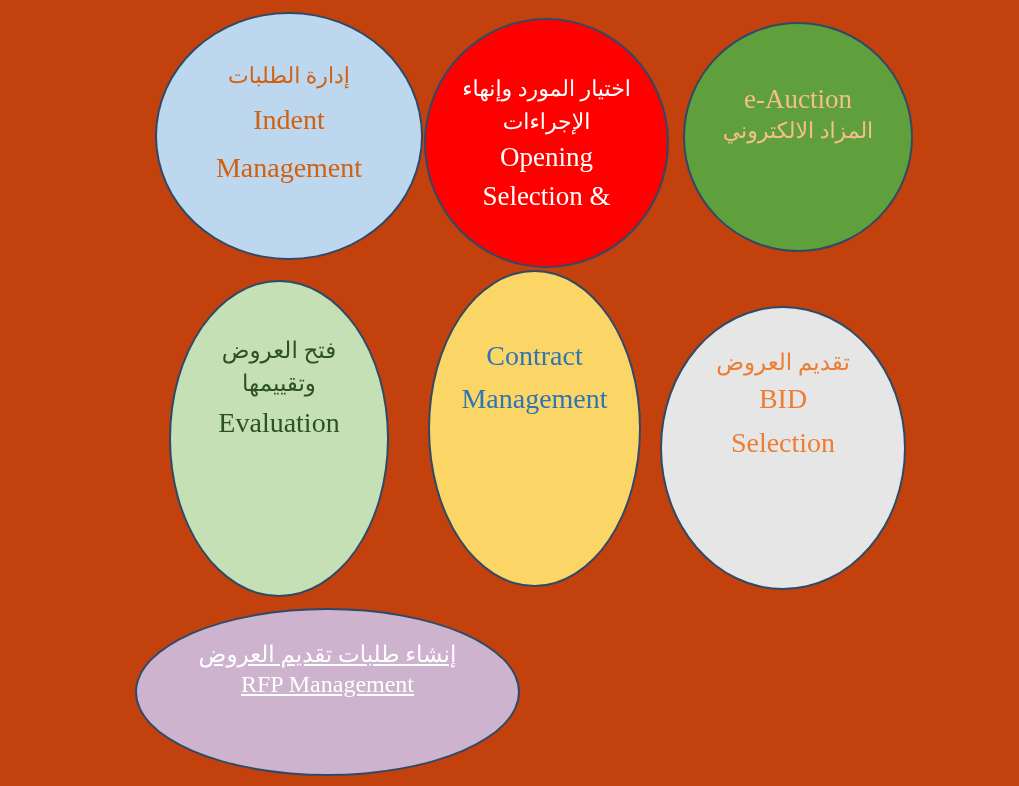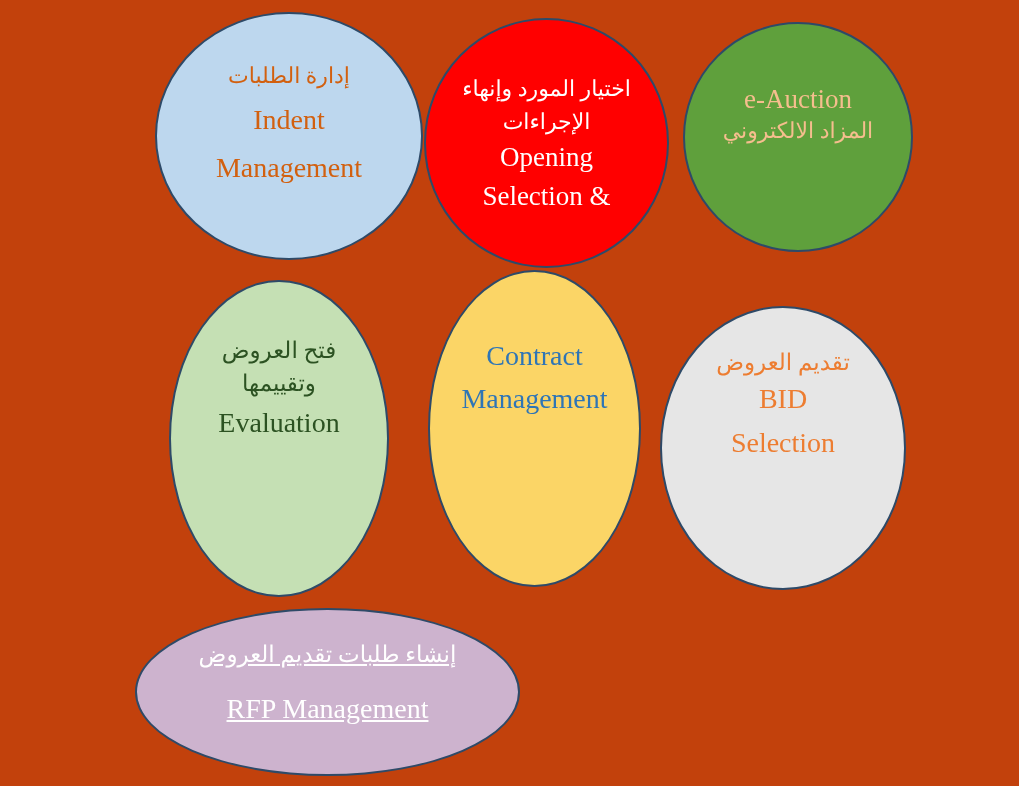--- a/index.html
+++ b/index.html
@@ -108,21 +108,21 @@
 
   
   #rfp-mgmt-shape {
     left: 135px; top: 608px; width: 385px; height: 168px;
     background: #CDB3CE;
     color: #FFFFFF;
     text-decoration: underline;
   }
   #rfp-mgmt-shape .lines { padding-top: 30px; }
   #rfp-mgmt-shape .line.ar { font-size: 23px; }
-  #rfp-mgmt-shape .line.en { font-size: 28px; margin-top: 22px; }
+  #rfp-mgmt-shape .line.en { font-size: 24px; }
 
   #vendor-mgmt-shape {
     left: 512px; top: 616px; width: 406px; height: 164px;
     background: #A6A6A6;
     color: #FFFF00;
   }
   #vendor-mgmt-shape .lines { padding-top: 26px; }
   #vendor-mgmt-shape .line.ar { font-size: 23px; }
   #vendor-mgmt-shape .line.en { font-size: 28px; font-weight: bold; margin-top: 22px; }
 

